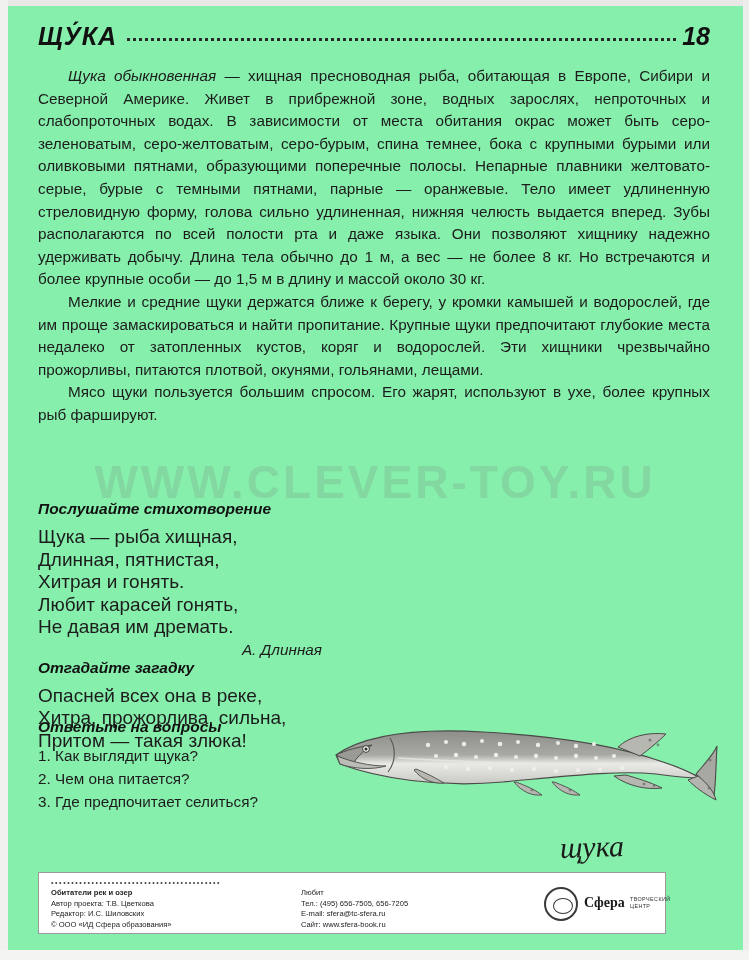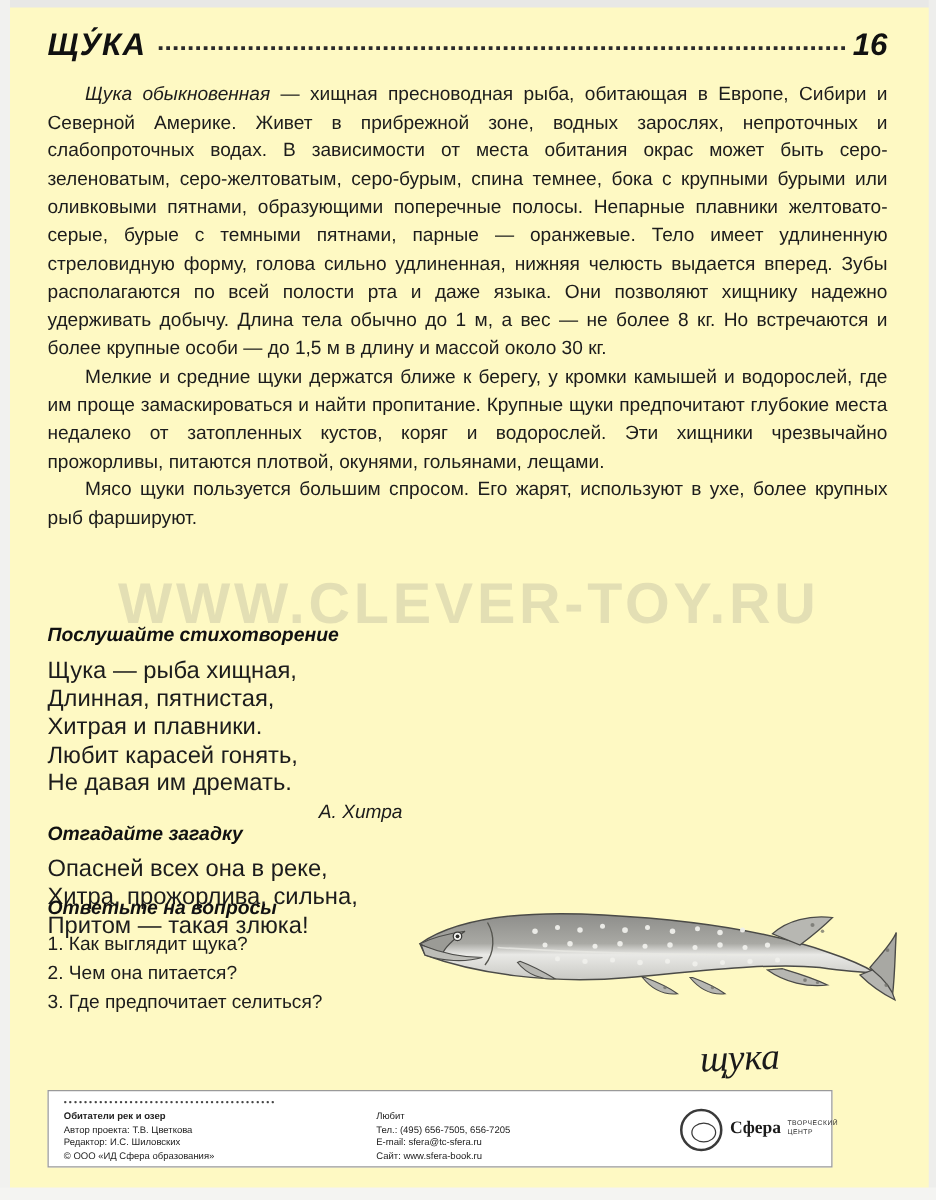--- a/index.html
+++ b/index.html
@@ -13,21 +13,21 @@
     font-family: "Liberation Sans", sans-serif;
     color: #1a1a1a;
     position: relative;
     overflow: hidden;
   }
   .page {
     position: absolute;
     left: 0; top: 0;
     width: 749px;
     height: 960px;
-    background: #fef9c3;
+    background: #86efac;
   }
   
   .edge-top { position:absolute; left:0; top:0; width:749px; height:6px; background:#e8e8e6; }
   .edge-left { position:absolute; left:0; top:0; width:8px; height:960px; background:#f1f1ef; }
   .edge-right { position:absolute; right:0; top:0; width:6px; height:960px; background:#eeeeec; }
   .edge-bottom { position:absolute; left:0; bottom:0; width:749px; height:10px; background:#f4f4f2; }
 
   .content {
     position: absolute;
     left: 38px;
@@ -244,41 +244,41 @@
   <div class="edge-top"></div>
   <div class="edge-left"></div>
   <div class="edge-right"></div>
   <div class="edge-bottom"></div>
 
   <div class="content">
 
     <div class="title-row">
       <div class="title-text">ЩУ́КА</div>
       <div class="title-dots"></div>
-      <div class="title-page">16</div>
+      <div class="title-page">18</div>
     </div>
 
     <div class="body-text">
       <p><em>Щука обыкновенная</em><span> — хищная пресноводная рыба, обитающая в Европе, Сибири и Северной Америке. Живет в прибрежной зоне, водных зарослях, непроточных и слабопроточных водах. В зависимости от места обитания окрас может быть серо-зеленоватым, серо-желтоватым, серо-бурым, спина темнее, бока с крупными бурыми или оливковыми пятнами, образующими поперечные полосы. Непарные плавники желтовато-серые, бурые с темными пятнами, парные — оранжевые. Тело имеет удлиненную стреловидную форму, голова сильно удлиненная, нижняя челюсть выдается вперед. Зубы располагаются по всей полости рта и даже языка. Они позволяют хищнику надежно удерживать добычу. Длина тела обычно до 1 м, а вес — не более 8 кг. Но встречаются и более крупные особи — до 1,5 м в длину и массой около 30 кг.</span></p>
       <p>Мелкие и средние щуки держатся ближе к берегу, у кромки камышей и водорослей, где им проще замаскироваться и найти пропитание. Крупные щуки предпочитают глубокие места недалеко от затопленных кустов, коряг и водорослей. Эти хищники чрезвычайно прожорливы, питаются плотвой, окунями, гольянами, лещами.</p>
       <p>Мясо щуки пользуется большим спросом. Его жарят, используют в ухе, более крупных рыб фаршируют.</p>
     </div>
   </div>
 
   <div class="watermark">WWW.CLEVER-TOY.RU</div>
 
   <div class="two-col">
     <div class="col-left">
       <div class="sec-head">Послушайте стихотворение</div>
       <div class="poem-line">Щука — рыба хищная,</div>
       <div class="poem-line">Длинная, пятнистая,</div>
-      <div class="poem-line">Хитрая и плавники.</div>
+      <div class="poem-line">Хитрая и гонять.</div>
       <div class="poem-line">Любит карасей гонять,</div>
       <div class="poem-line">Не давая им дремать.</div>
-      <div class="poem-author">А. Хитра</div>
+      <div class="poem-author">А. Длинная</div>
     </div>
     <div class="col-right">
       <div class="sec-head">Отгадайте загадку</div>
       <div class="riddle-line">Опасней всех она в реке,</div>
       <div class="riddle-line">Хитра, прожорлива, сильна,</div>
       <div class="riddle-line">Притом — такая злюка!</div>
     </div>
   </div>
 
   <div class="questions">

